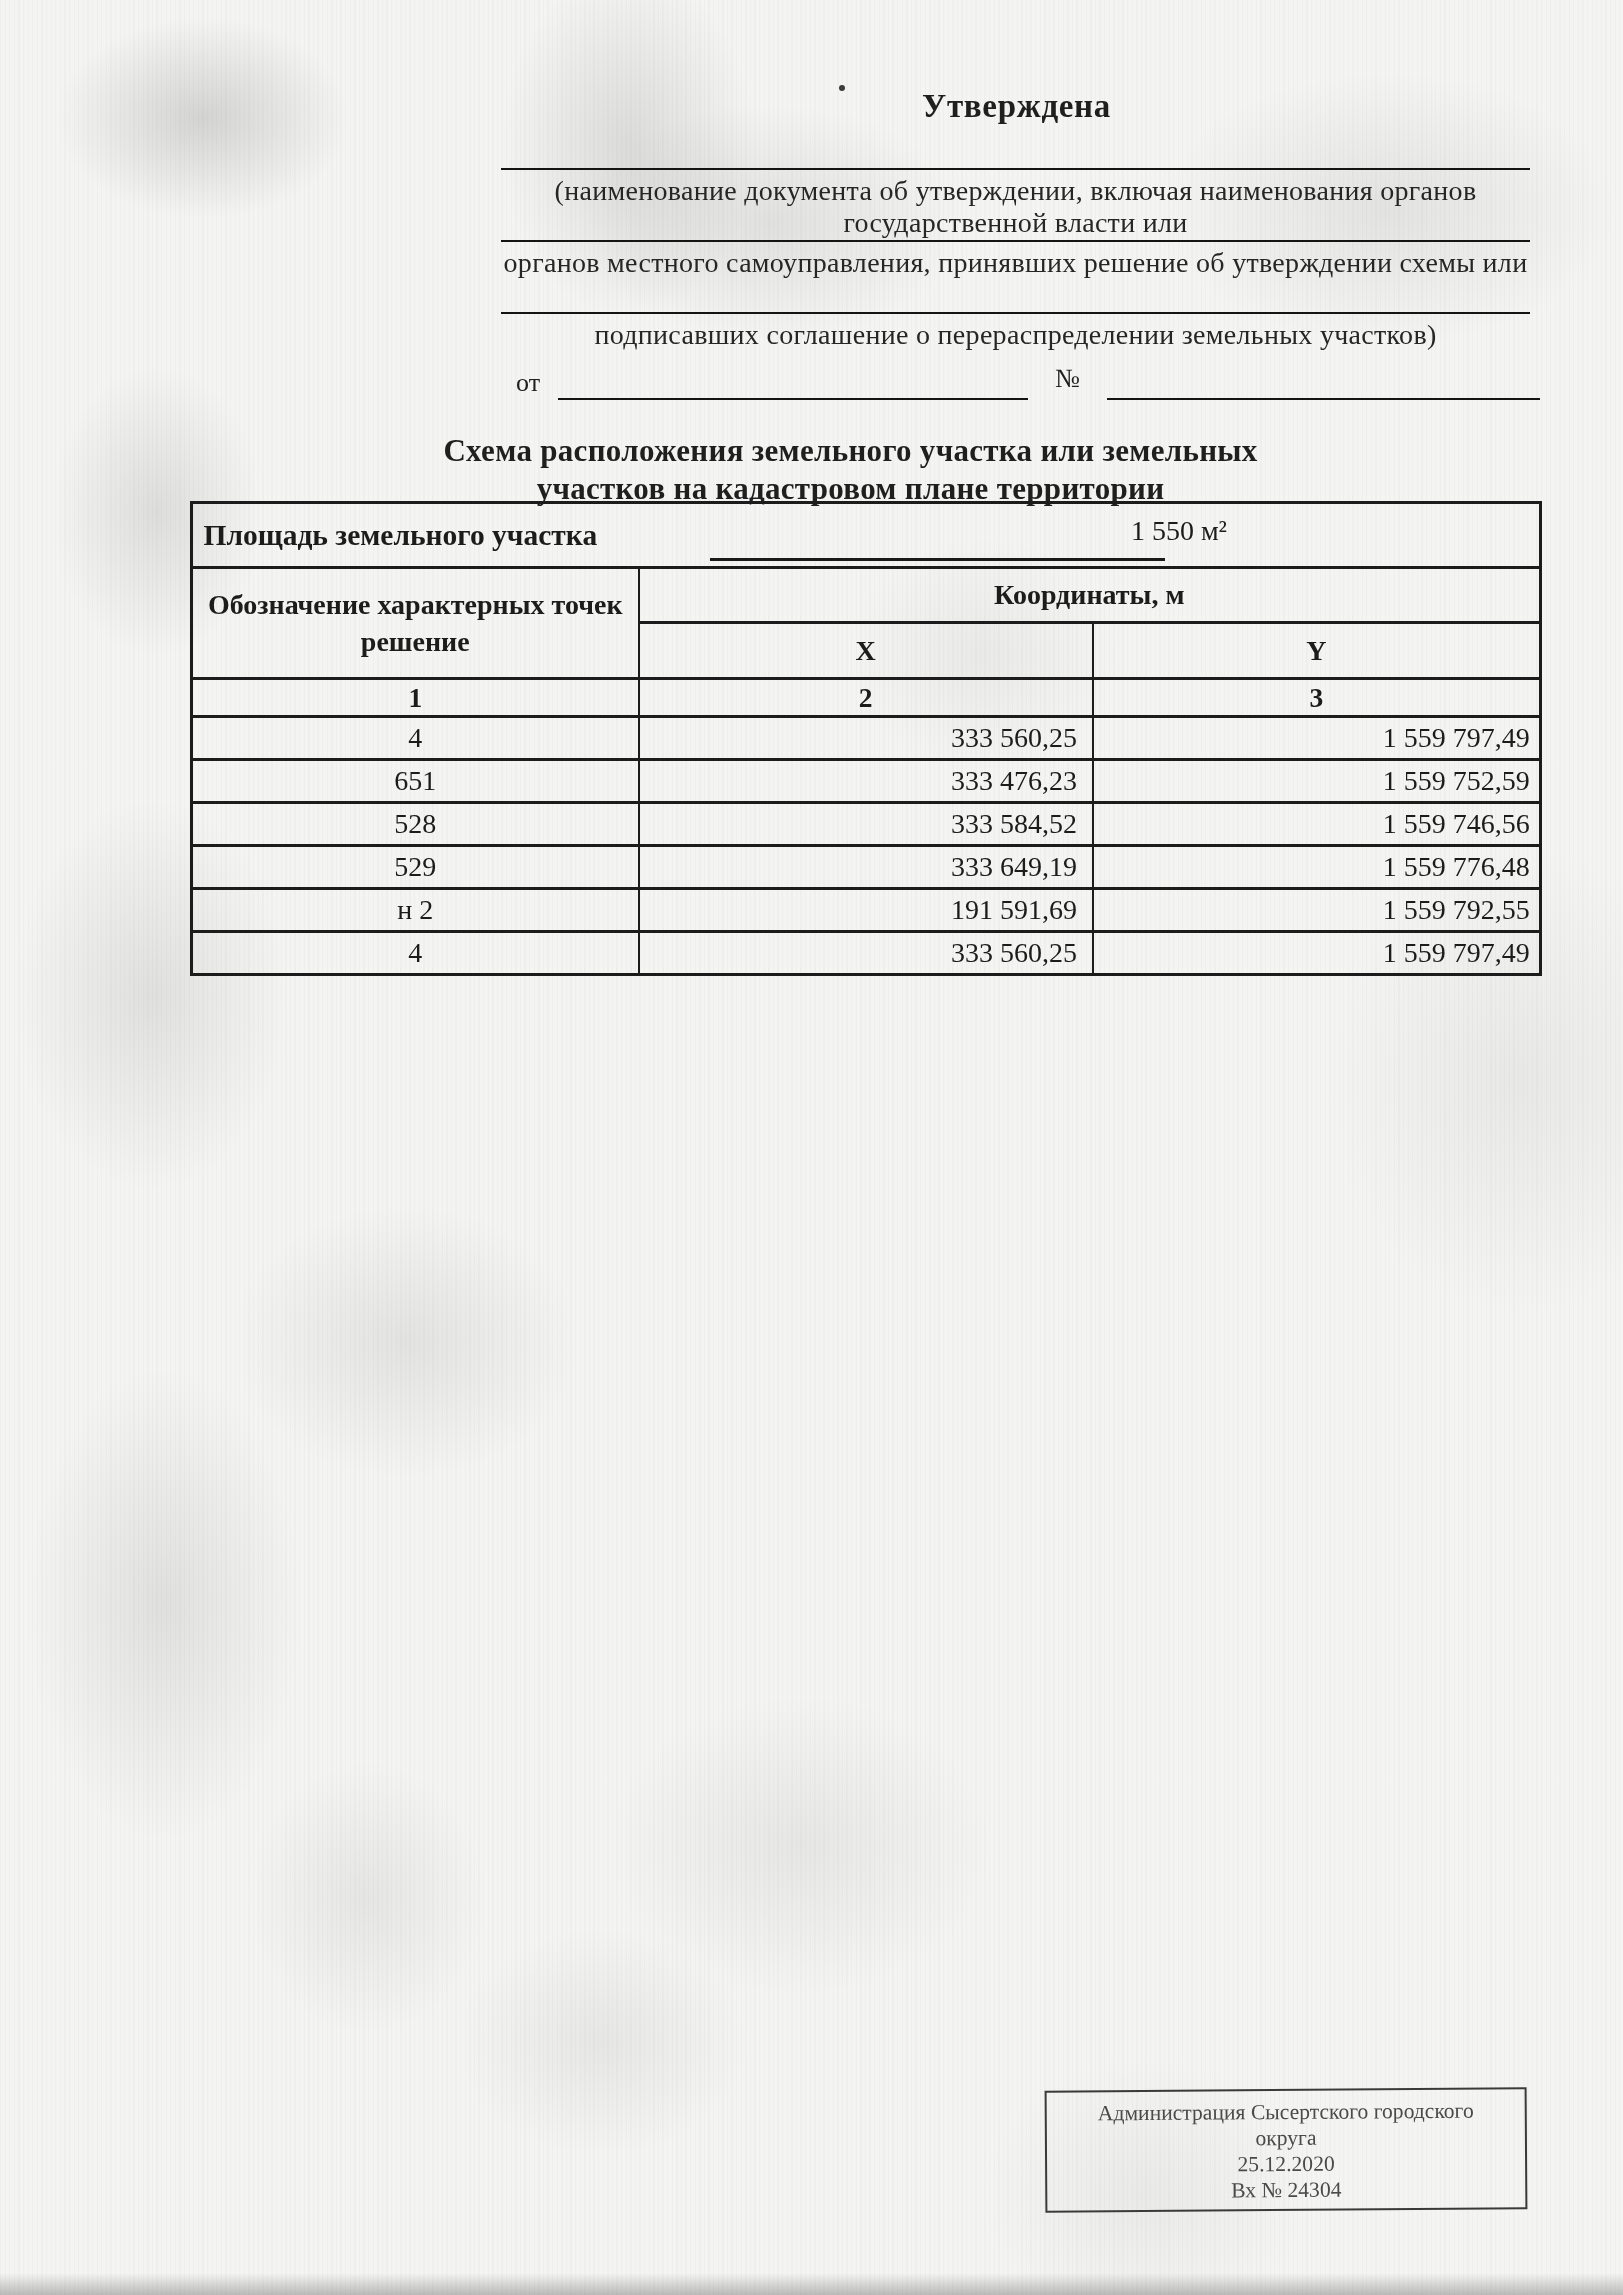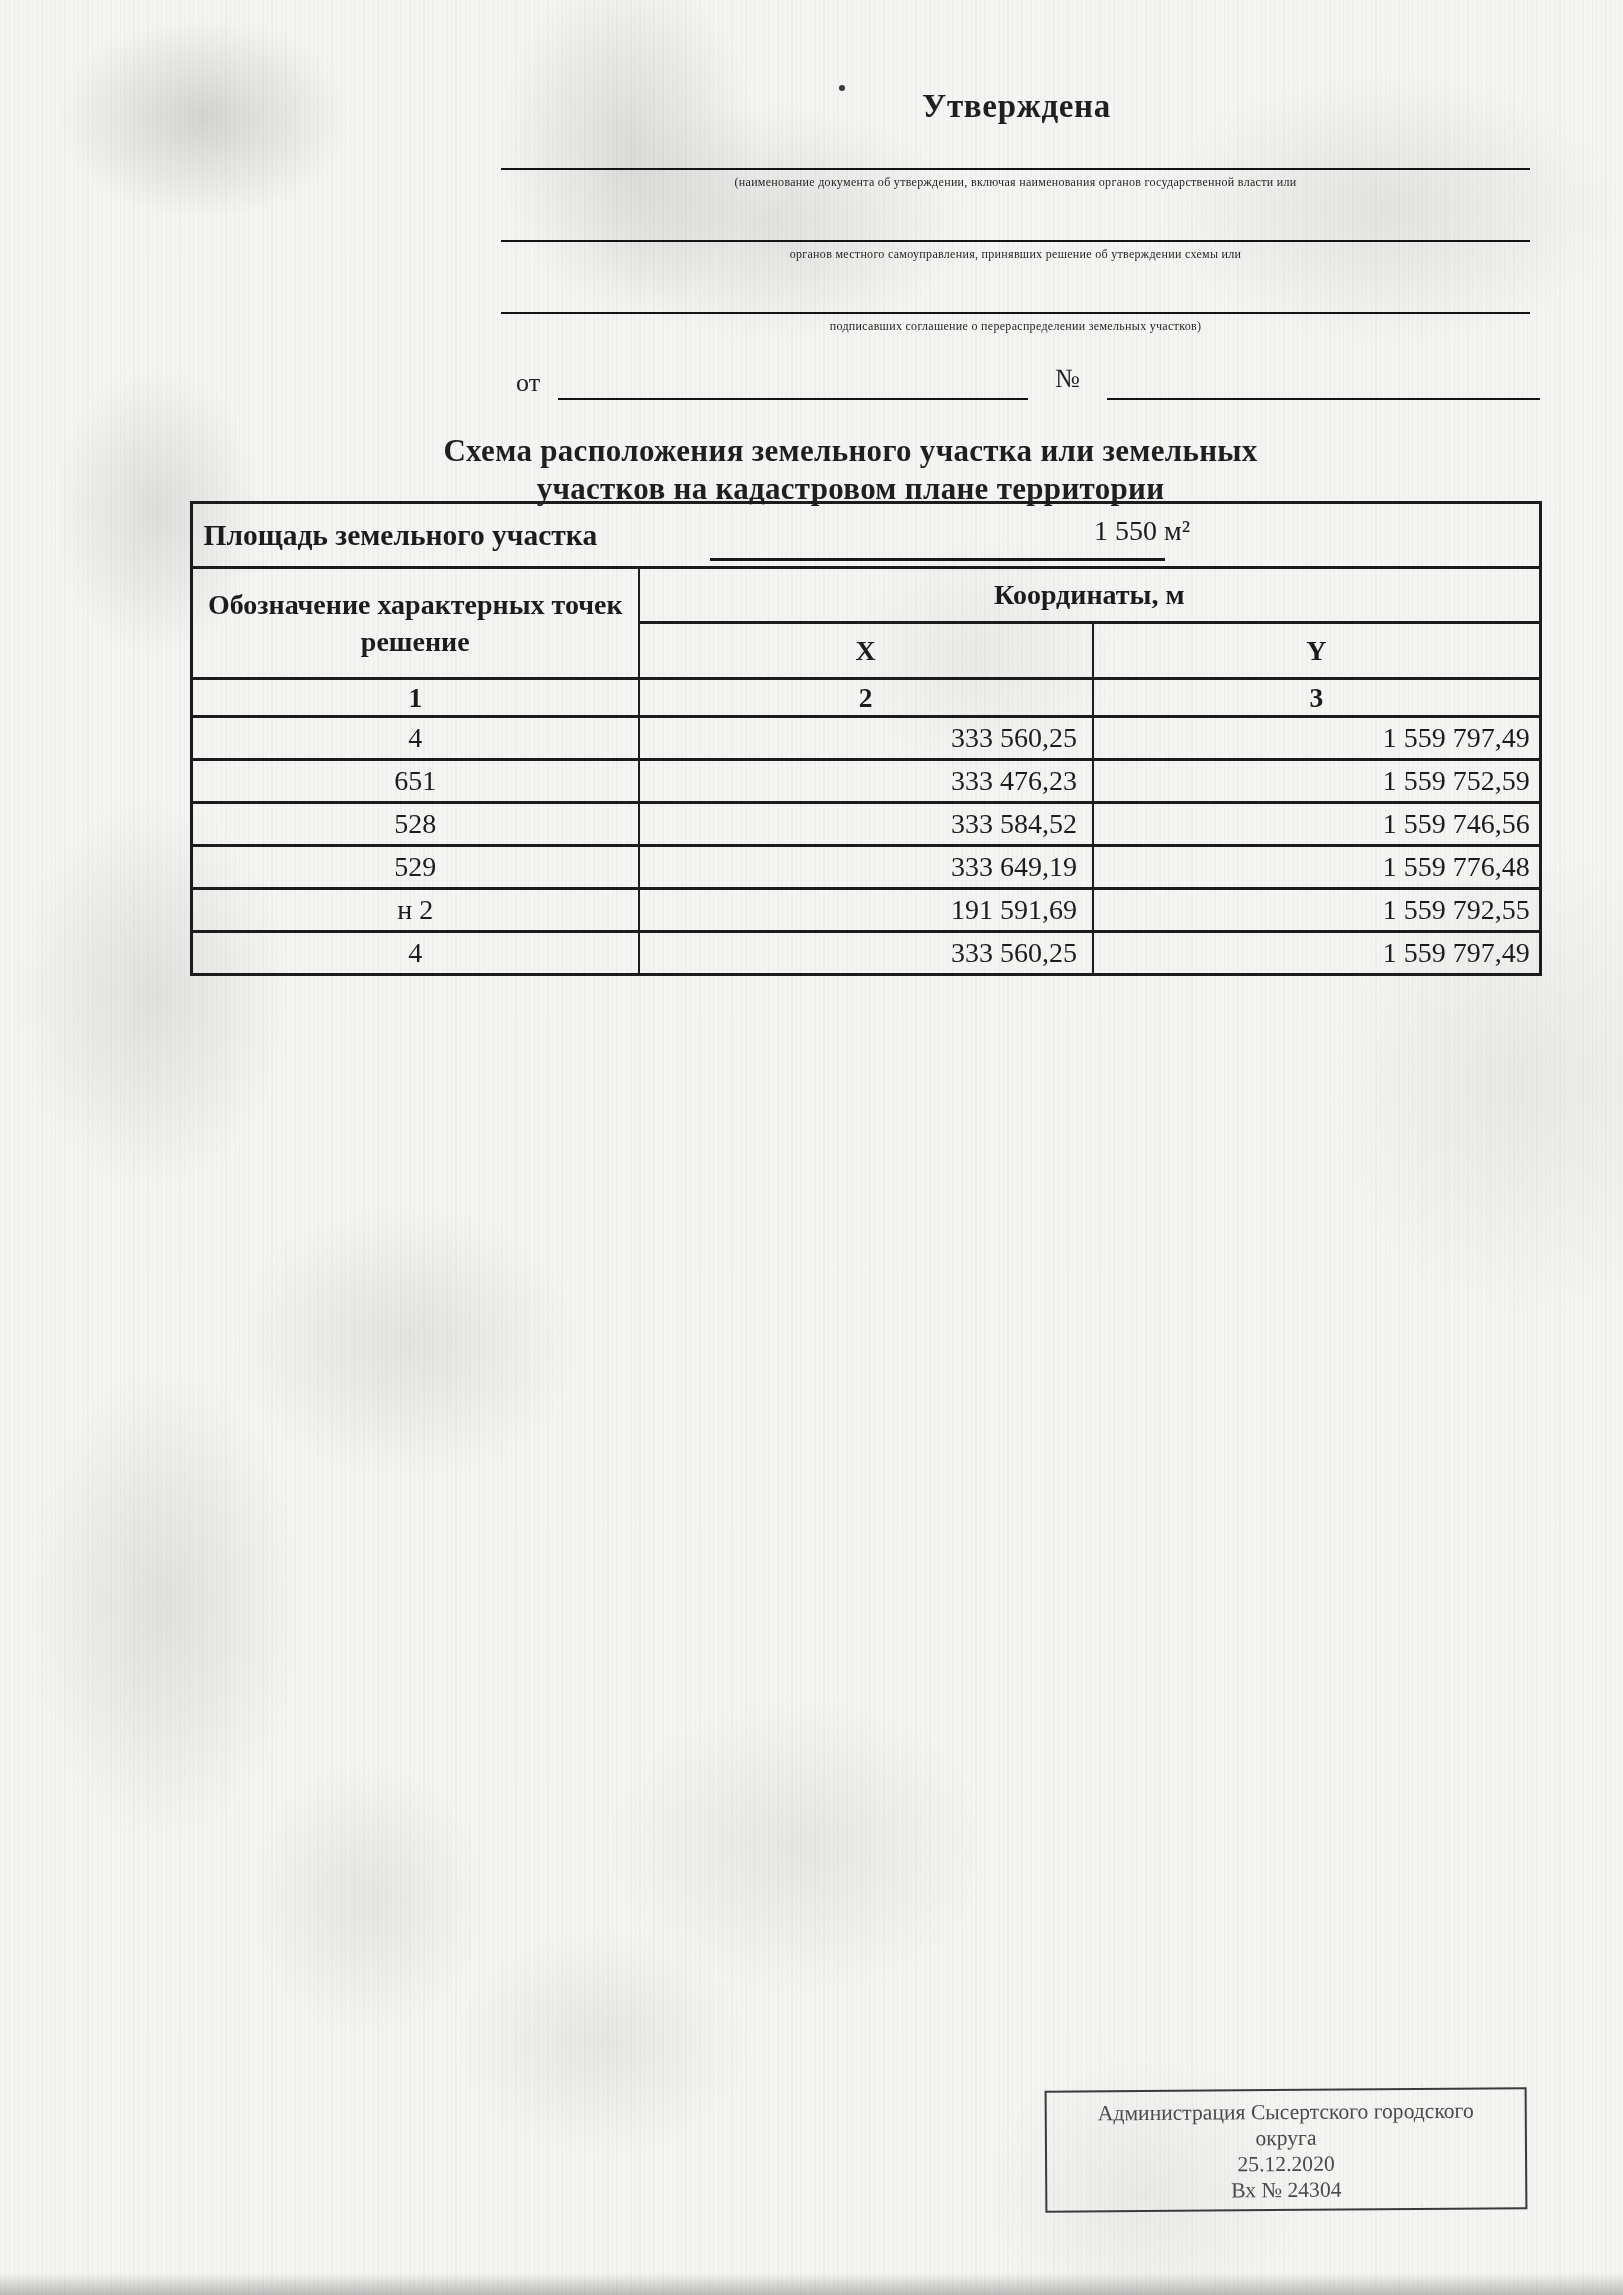--- a/index.html
+++ b/index.html
@@ -36,21 +36,21 @@
     content:"";position:absolute;left:0;right:0;bottom:0;height:22px;pointer-events:none;z-index:0;
     background:linear-gradient(to bottom, rgba(0,0,0,0), rgba(115,115,115,.45));
   }
   .layer{position:absolute;inset:0;z-index:1;}
 
   .scan-dot{position:absolute;left:839px;top:85px;width:5.9px;height:5.9px;border-radius:50%;background:#3c3c3c;}
 
   .approved{position:absolute;left:922px;top:88px;font-size:33px;font-weight:bold;letter-spacing:0.7px;}
 
   .fill-line{position:absolute;left:501px;width:1029px;border-top:2.6px solid #141414;text-align:center;}
-  .fill-line .caption{display:inline-block;padding-top:5.2px;font-size:12px;color:#262626;letter-spacing:0.3px;text-align:right;}
+  .fill-line .caption{display:inline-block;padding-top:5.2px;font-size:28px;color:#262626;letter-spacing:0.3px;}
   .fl-1{top:168px;}
   .fl-2{top:240px;}
   .fl-3{top:312px;}
 
   .fromno{position:absolute;left:0;top:361px;width:1308px;height:46px;font-size:26px;}
   .from-label{position:absolute;left:516px;top:6.5px;}
   .from-blank{position:absolute;left:558px;top:0;width:470px;height:37px;border-bottom:2.6px solid #141414;}
   .num-label{position:absolute;left:1055px;top:2.6px;}
   .num-blank{position:absolute;left:1107px;top:0;width:433px;height:37px;border-bottom:2.6px solid #141414;}
 
@@ -58,21 +58,21 @@
     font-size:31px;font-weight:bold;line-height:38px;letter-spacing:0.3px;}
 
   table.coords{position:absolute;left:190px;top:501px;width:1348px;border-collapse:collapse;
     border:3.3px solid #1c1c1c;table-layout:fixed;}
   table.coords td{border:2px solid #1c1c1c;border-top-width:3.3px;border-bottom-width:3.3px;
     font-size:28px;color:#1c1c1c;text-align:center;vertical-align:middle;padding:0;}
   td.area-cell{position:relative;height:62px;}
   .area-label{position:absolute;left:10.5px;top:50%;transform:translateY(-50%);
     font-size:29.5px;font-weight:bold;white-space:nowrap;}
   .area-blank{position:absolute;left:517px;bottom:5.2px;width:455px;height:2.6px;background:#1a1a1a;}
-  .area-value{position:absolute;left:864px;top:10.5px;width:170px;text-align:center;font-size:28px;white-space:nowrap;}
+  .area-value{position:absolute;left:864px;top:10.5px;width:170px;text-align:right;font-size:28px;white-space:nowrap;}
   td.hdr{font-weight:bold;font-size:29px;}
   td.point-hdr{padding:0 18.3px;line-height:37px;}
   tr.hdr-row{height:55px;}
   tr.xy-row{height:56px;}
   tr.num-row{height:38px;}
   tr.num-row td{font-weight:bold;font-size:27.5px;}
   tr.data-row{height:43px;}
   tr.data-row td.pt{text-align:center;}
   tr.data-row td.xv{text-align:right;padding-right:14.4px;}
   tr.data-row td.yv{text-align:right;padding-right:9.2px;}

